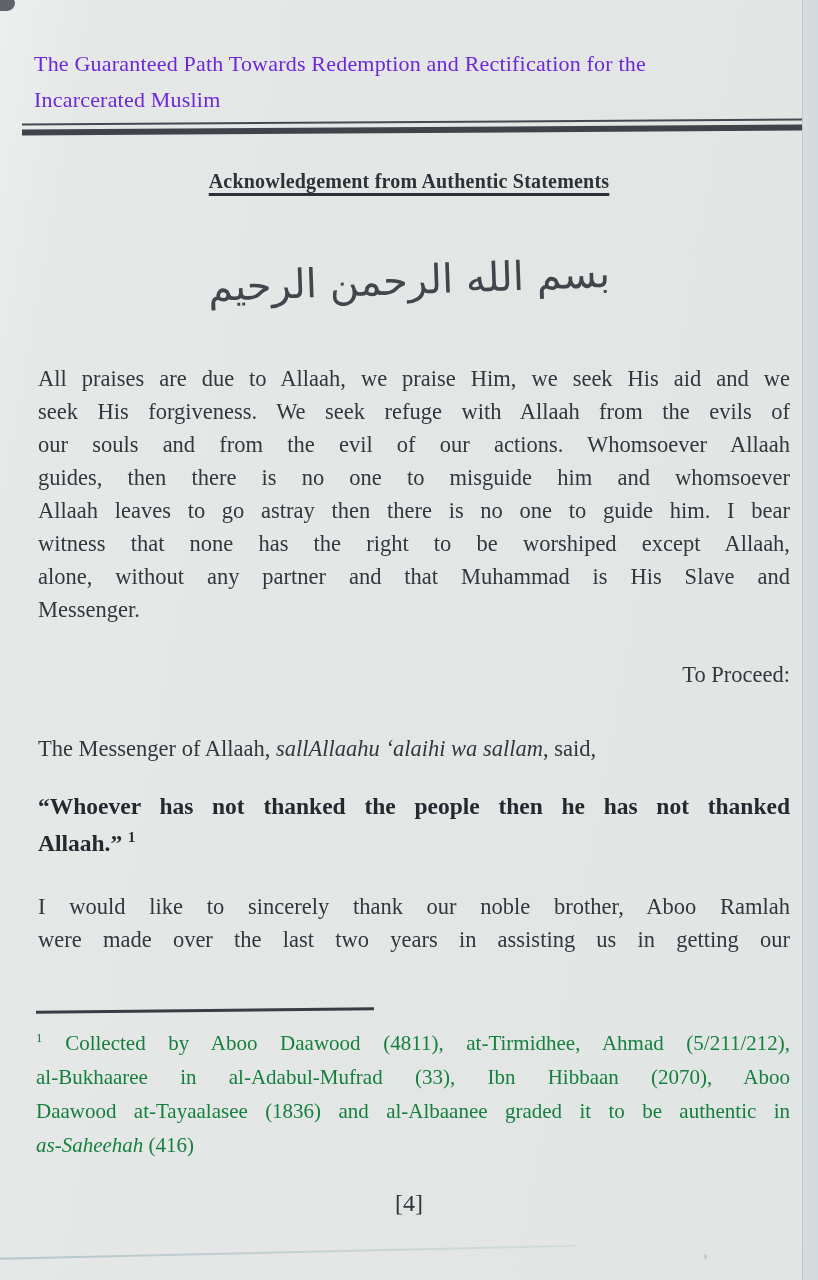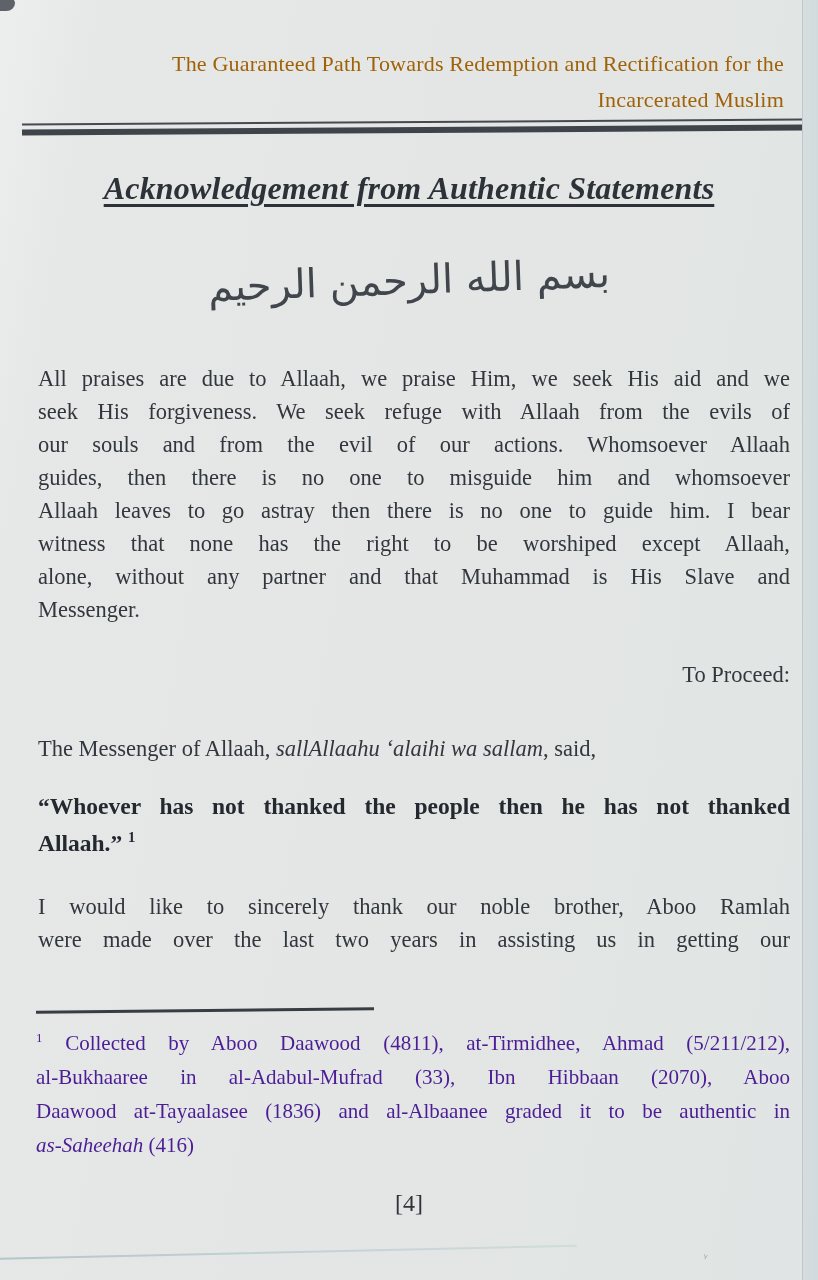--- a/index.html
+++ b/index.html
@@ -5,33 +5,33 @@
   html,body{margin:0;padding:0;}
   body{
     width:818px;height:1280px;position:relative;overflow:hidden;
     background:linear-gradient(100deg,#edefee 0%,#e5e8e7 10%,#e3e6e5 55%,#e1e5e4 85%,#e0e4e4 100%);
     font-family:"Liberation Serif","DejaVu Serif",serif;
     color:#32373d;
   }
   .abs{position:absolute;}
   
   .running-head{
-    top:46px;left:34px;width:750px;text-align:right;
-    font-size:22px;line-height:36px;letter-spacing:.2px;color:#a16207;
+    top:46px;left:34px;width:750px;text-align:left;
+    font-size:22px;line-height:36px;letter-spacing:.2px;color:#6d28d9;
   }
   
   .double-rule{
     top:121px;left:22px;width:780px;height:4px;
     border-top:2.5px solid #454a52;border-bottom:6px solid #3f444b;
     transform:rotate(-0.35deg);
   }
   
   .section-title{
     top:170px;left:34px;width:750px;text-align:center;
-    font-size:32px;font-weight:bold;color:#2d3238;letter-spacing:.2px;font-style:italic;
+    font-size:20px;font-weight:bold;color:#2d3238;letter-spacing:.2px;
   }
   .section-title span{
     text-decoration:underline;text-decoration-thickness:2.5px;text-underline-offset:5px;
   }
   
   .basmala{
     top:238px;left:134px;width:550px;height:86px;text-align:center;
     font-family:"DejaVu Sans",sans-serif;font-size:40px;line-height:84px;
     color:#41464c;transform:rotate(-2deg);direction:rtl;
   }
@@ -44,21 +44,21 @@
   .to-proceed{top:658px;line-height:33px;text-align:right;}
   .attribution{top:732px;line-height:33px;}
   .attribution i{font-style:italic;}
   .hadith{top:788px;font-weight:bold;font-size:23.5px;line-height:37px;color:#24292f;}
   sup{font-size:0.62em;vertical-align:super;line-height:0;}
   
   .footnote-rule{
     top:1009px;left:36px;width:338px;height:0;
     border-top:3px solid #383d44;transform:rotate(-0.6deg);
   }
-  .footnote{top:1026px;left:36px;width:754px;font-size:21px;line-height:34px;color:#4c1d95;}
+  .footnote{top:1026px;left:36px;width:754px;font-size:21px;line-height:34px;color:#15803d;}
   .footnote i{font-style:italic;}
   
   .page-number{top:1190px;left:34px;width:750px;text-align:center;font-size:24px;color:#2f343a;}
   
   .corner-mark{
     top:-3px;left:-3px;width:18px;height:14px;background:#51565d;
     border-radius:0 65% 75% 20%/0 70% 85% 30%;opacity:.92;
   }
   .right-edge-shadow{
     top:0;right:0;width:15px;height:1280px;

